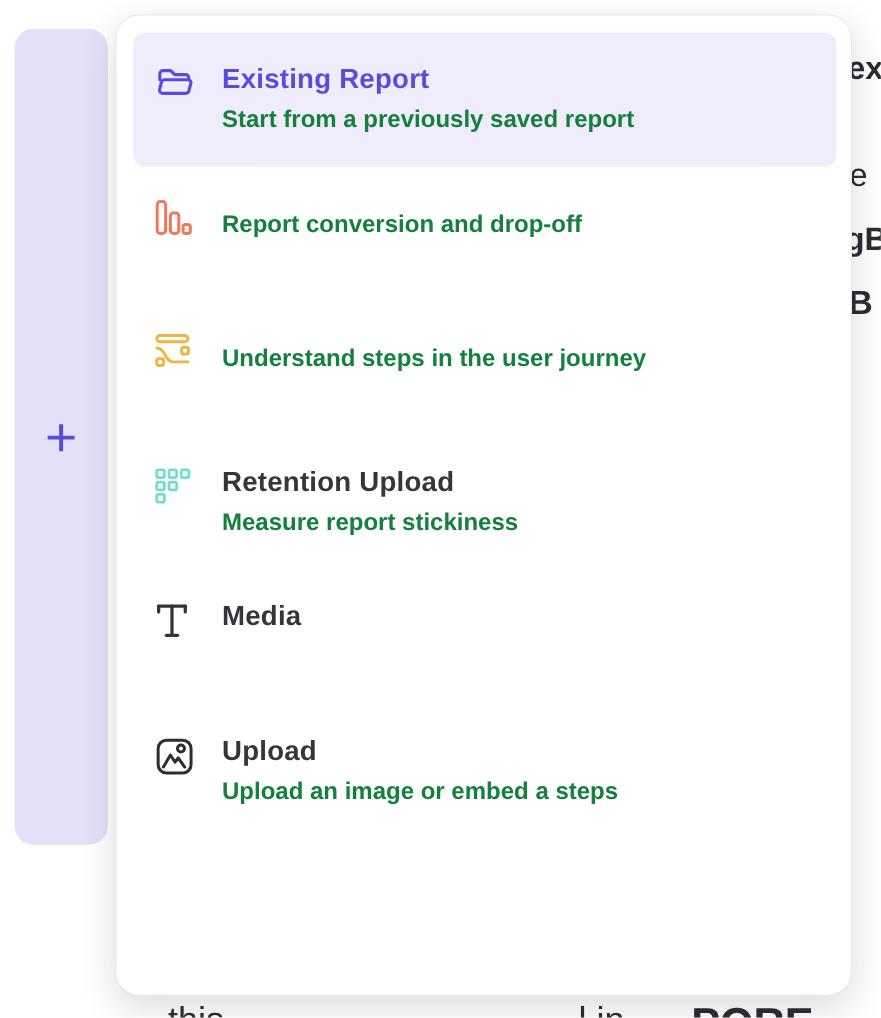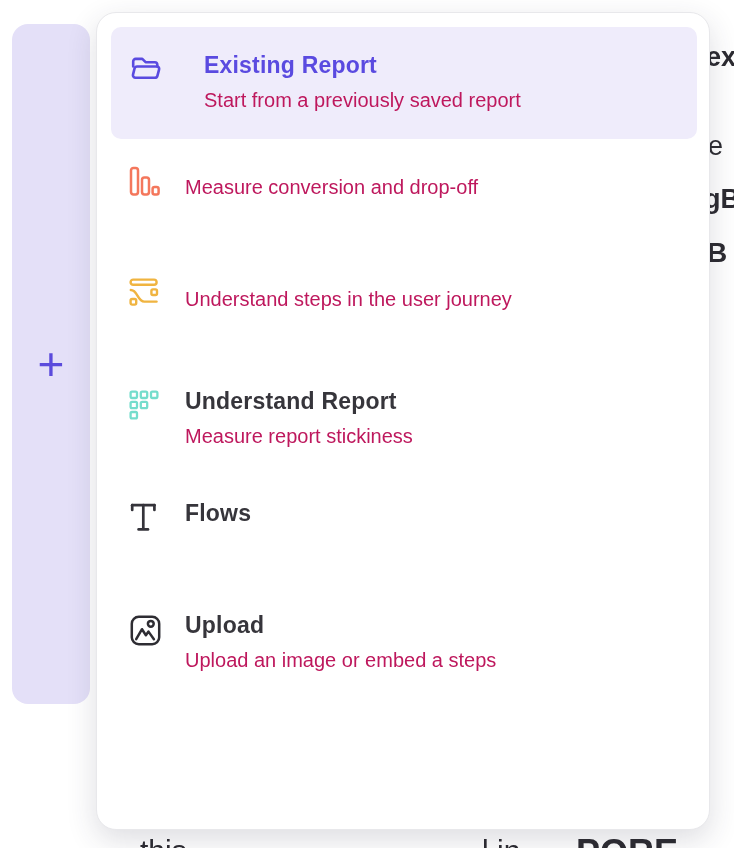--- a/index.html
+++ b/index.html
@@ -18,25 +18,25 @@
   .plus-btn { background:transparent; border:none; color:#5b4bdc; font-size:46px;
               font-weight:400; line-height:1; cursor:pointer; font-family:"Liberation Sans",sans-serif; }
 
   
   .menu { position:absolute; left:96px; top:12px; width:614px; height:818px;
           background:#ffffff; border:1px solid #e8e8eb; border-radius:20px;
           box-shadow:0 10px 30px rgba(45,45,70,.16); padding:14px 12px 14px 14px;
           z-index:2; display:flex; flex-direction:column; }
   .menu-item { display:flex; align-items:flex-start; height:112px; padding:26px 18px 0;
                border-radius:10px; cursor:pointer; }
-  .menu-item.highlighted { background:#efecfb;gap:19px; }
+  .menu-item.highlighted { background:#efecfb; }
   .menu-item .icon { width:36px; flex:none; margin-right:20px; margin-top:1px; }
   .menu-item .icon svg { display:block; }
   .menu-item .title { font-size:23px; font-weight:700; color:#36353b; line-height:1.1; letter-spacing:.2px; }
-  .menu-item .subtitle { font-size:20px; font-weight:400; color:#be185d; margin-top:11px; line-height:1.1; }
+  .menu-item .subtitle { font-size:20px; font-weight:700; color:#15803d; margin-top:11px; line-height:1.1; }
 </style>
 </head>
 <body>
 
 <div class="stage">
 
   <div id="bg-frags">
       <span class="bg-frag" style="left: 706px; top: 44px; font-size: 27px; font-weight: 700;">ex</span>
       <span class="bg-frag" style="left: 702px; top: 133px; font-size: 27px; font-weight: 400;">ie</span>
       <span class="bg-frag" style="left: 704px; top: 186px; font-size: 27px; font-weight: 700;">gB</span>
@@ -65,21 +65,21 @@
     </div>
       <div class="menu-item">
       <span class="icon" style="color: rgb(244, 119, 92);">
           <svg width="31" height="31" viewBox="0 0 31 31" fill="none" stroke="currentColor" stroke-width="2.5" stroke-linejoin="round">
         <rect x="2" y="2" width="7" height="26.5" rx="2.4"></rect>
         <rect x="13" y="11.5" width="7" height="17" rx="2.4"></rect>
         <rect x="23.6" y="21" width="6" height="7.5" rx="2"></rect>
       </svg>
         </span>
       <div class="texts">
-        <div class="subtitle">Measure conversion and drop-off</div>
+        <div class="subtitle">Report conversion and drop-off</div>
       </div>
     </div>
       <div class="menu-item">
       <span class="icon" style="color: rgb(240, 180, 64);">
           <svg width="31" height="29" viewBox="0 0 31 29" fill="none" stroke="currentColor" stroke-width="2.4" stroke-linecap="round" stroke-linejoin="round">
         <rect x="1.6" y="1.6" width="26" height="5.2" rx="2.6"></rect>
         <rect x="22.4" y="11.4" width="5.6" height="5.6" rx="1.5"></rect>
         <rect x="1.6" y="21" width="5.6" height="5.6" rx="1.5"></rect>
         <path d="M1.8 12 C8.8 12 8.4 23.6 15.2 23.6 L27.6 23.6"></path>
       </svg>
@@ -93,36 +93,36 @@
           <svg width="31" height="31" viewBox="0 0 31 31" fill="none" stroke="currentColor" stroke-width="2.3" stroke-linejoin="round">
         <rect x="1.6" y="1.6" width="6.4" height="6.4" rx="1.4"></rect>
         <rect x="11.8" y="1.6" width="6.4" height="6.4" rx="1.4"></rect>
         <rect x="22" y="1.6" width="6.4" height="6.4" rx="1.4"></rect>
         <rect x="1.6" y="11.8" width="6.4" height="6.4" rx="1.4"></rect>
         <rect x="11.8" y="11.8" width="6.4" height="6.4" rx="1.4"></rect>
         <rect x="1.6" y="22" width="6.4" height="6.4" rx="1.4"></rect>
       </svg>
         </span>
       <div class="texts">
-        <div class="title">Understand Report</div>
+        <div class="title">Retention Upload</div>
         <div class="subtitle">Measure report stickiness</div>
       </div>
     </div>
       <div class="menu-item">
       <span class="icon" style="color: rgb(52, 51, 58);">
           <svg width="29" height="31" viewBox="0 0 29 31" fill="none" stroke="currentColor" stroke-width="2.7" stroke-linecap="round" stroke-linejoin="round">
         <path d="M3.2 3.2 H25.4"></path>
         <path d="M3.2 3.2 V8"></path>
         <path d="M25.4 3.2 V8"></path>
         <path d="M14.3 3.2 V26.6"></path>
         <path d="M9.6 27.4 H19"></path>
       </svg>
         </span>
       <div class="texts">
-        <div class="title">Flows</div>
+        <div class="title">Media</div>
       </div>
     </div>
       <div class="menu-item">
       <span class="icon" style="color: rgb(46, 45, 51);">
           <svg width="33" height="33" viewBox="0 0 33 33" fill="none" stroke="currentColor" stroke-width="2.5" stroke-linecap="round" stroke-linejoin="round">
         <rect x="2.8" y="2.8" width="27.4" height="27.4" rx="7"></rect>
         <circle cx="21.8" cy="9.8" r="2.9"></circle>
         <path d="M7.2 25.2 L13 15.2 L16.9 21.2 L19.5 17.6 L24.9 25.2"></path>
       </svg>
         </span>

